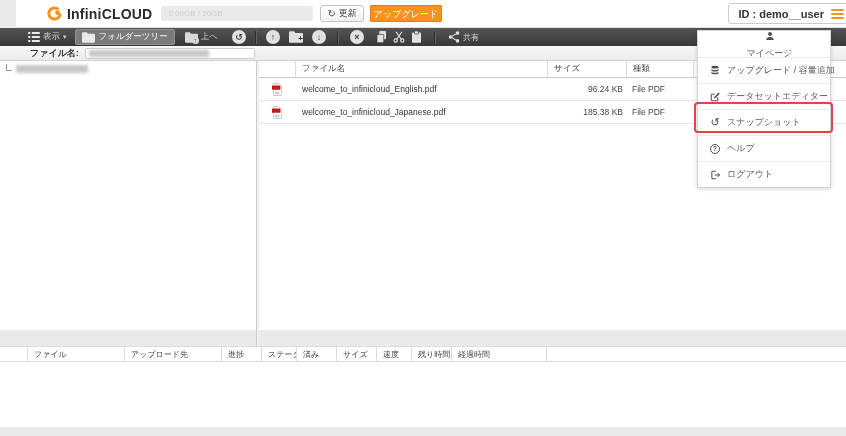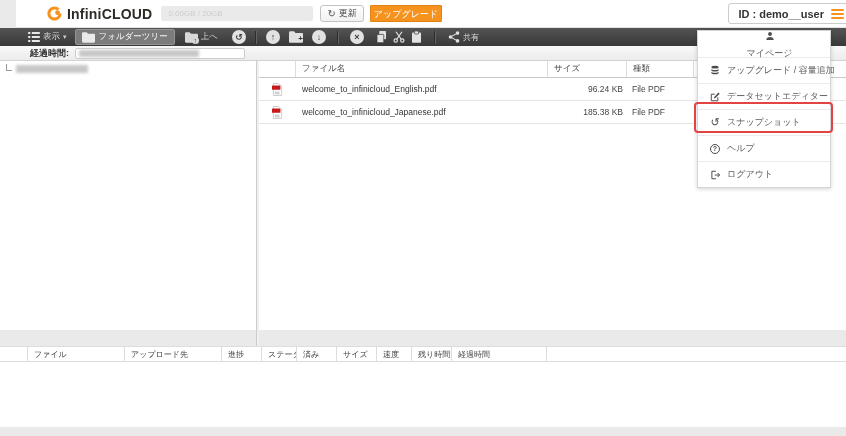--- a/index.html
+++ b/index.html
@@ -216,21 +216,21 @@
           <circle cx="3.3" cy="8" r="2.4"></circle>
           <circle cx="12.7" cy="13.2" r="2.4"></circle>
         <path d="M3.3 8l9.4-5.2M3.3 8l9.4 5.2" stroke="#e2e2e2" stroke-width="1.4"></path>
       </svg>
     </span>
     <span style="font-size:8px">共有</span>
   </div>
 </div>
 
 <div class="addressbar">
-  <span class="addr-label">経過時間:</span>
+  <span class="addr-label">ファイル名:</span>
   <div class="addr-input">
     <span class="redacted" style="width:120px;height:7px"></span>
   </div>
 </div>
 
 <div class="main">
   <div class="tree-panel">
     <div class="tree-item">
       <span class="tree-connector"></span>
       <span class="redacted" style="width:72px;height:8px"></span>

